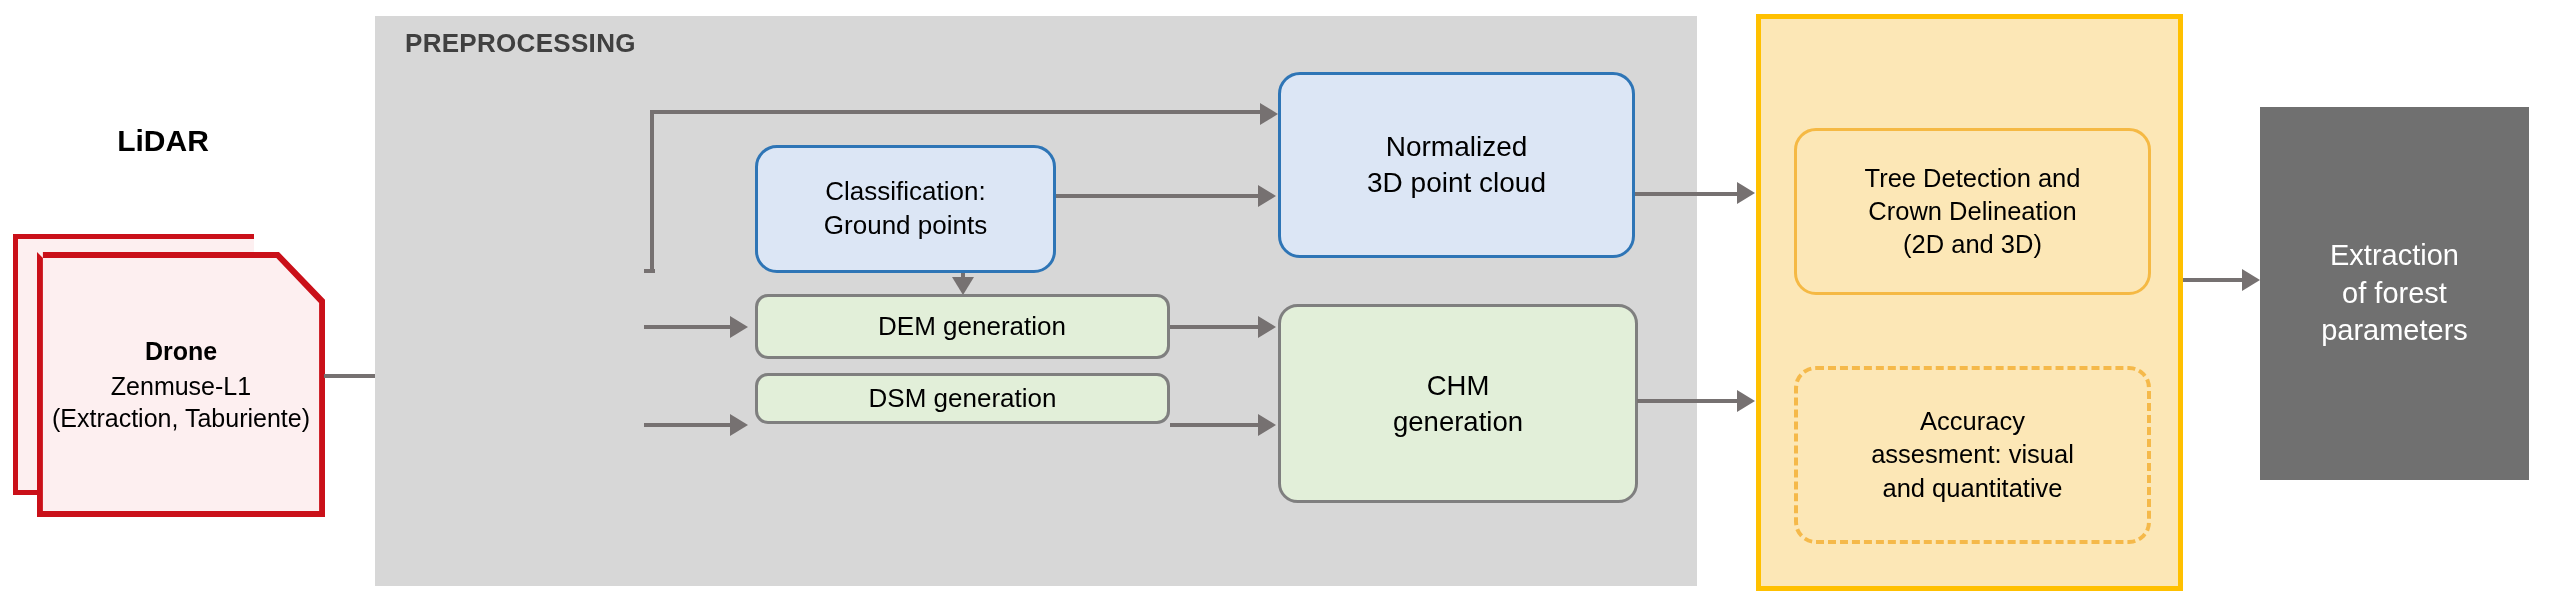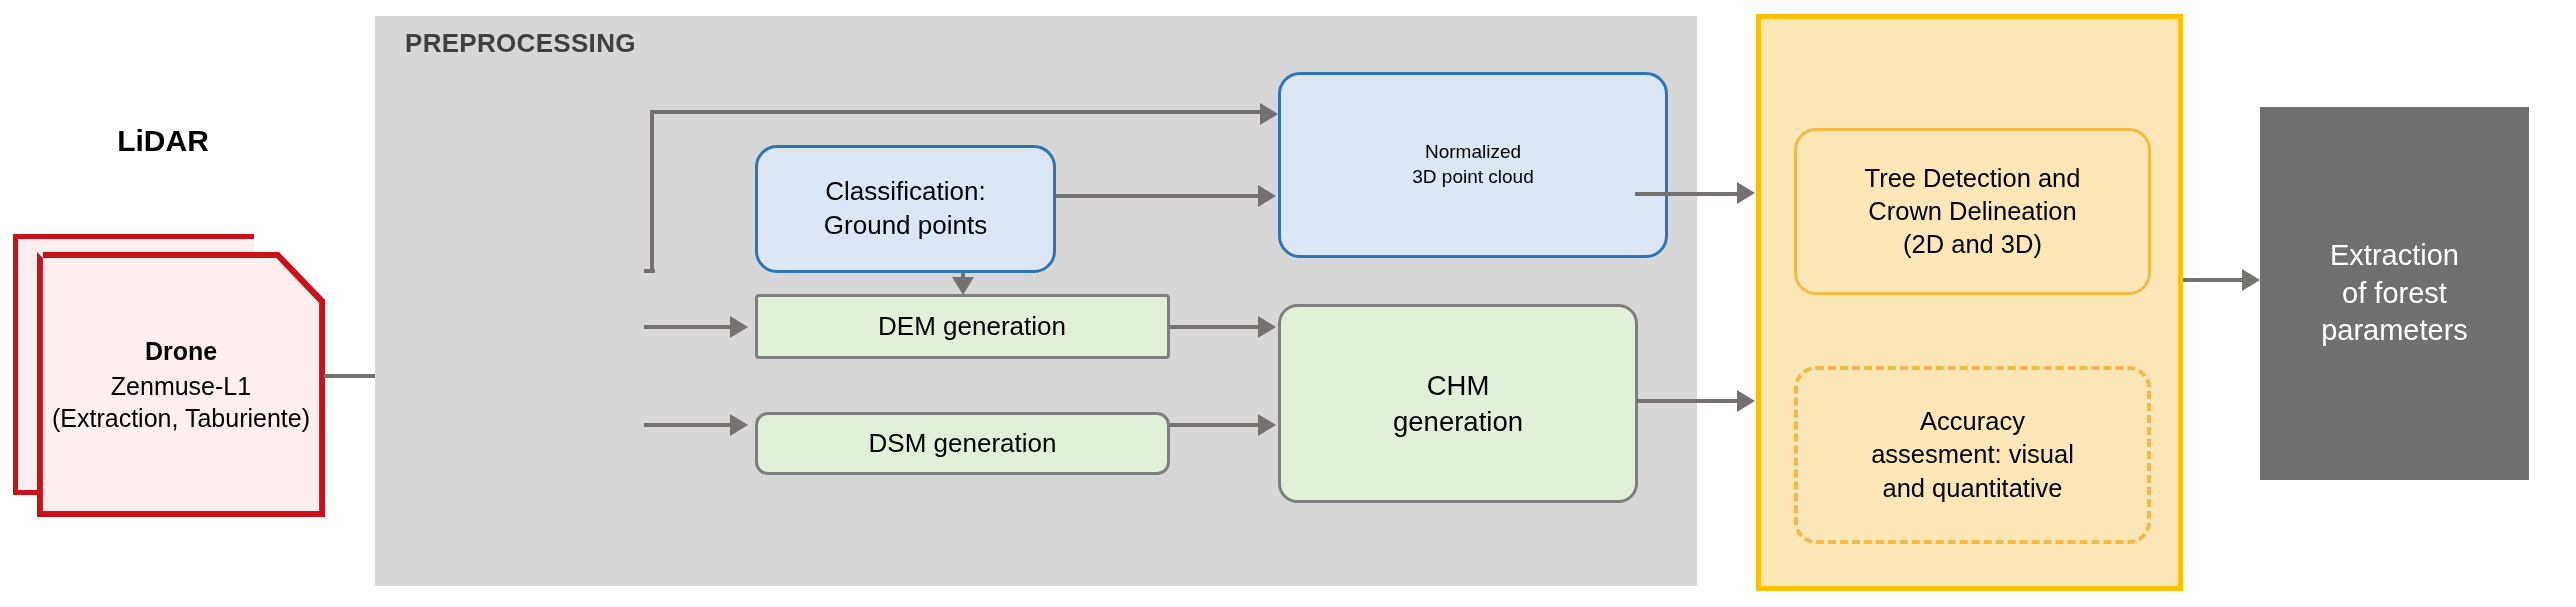--- a/index.html
+++ b/index.html
@@ -90,23 +90,23 @@
   }
   .green-node {
     background: #e2efd9;
     border: 3.9px solid #7f7f7f;
     border-radius: 17px;
     color: #000000;
   }
 
   #node-cropping { left: 428px; top: 191px; width: 216px; height: 348px; font-size: 26px; }
   #node-classification { left: 755px; top: 145px; width: 301px; height: 128px; font-size: 26px; }
-  #node-dem { left: 755px; top: 294px; width: 415px; height: 65px; font-size: 26px; border-radius: 4px; padding-left: 19px;}
-  #node-dsm { left: 755px; top: 412px; width: 415px; height: 63px; font-size: 26px; border-radius: 13px;}
-  #node-normalized { left: 1278px; top: 72px; width: 390px; height: 186px; font-size: 19px; }
+  #node-dem { left: 755px; top: 294px; width: 415px; height: 65px; font-size: 26px; border-radius: 13px; padding-left: 19px;}
+  #node-dsm { left: 755px; top: 373px; width: 415px; height: 51px; font-size: 26px; border-radius: 13px;}
+  #node-normalized { left: 1278px; top: 72px; width: 357px; height: 186px; font-size: 28px; }
   #node-chm { left: 1278px; top: 304px; width: 360px; height: 199px; font-size: 27.5px; border-radius: 19.6px; }
 
   
   #segmentation-panel {
     left: 1756px; top: 14.4px; width: 427px; height: 577px;
     background: #fce7b6;
     border: 5.2px solid #ffc000;
   }
   #segmentation-title {
     left: 1756px; top: 33px; width: 427px; height: 37px;

